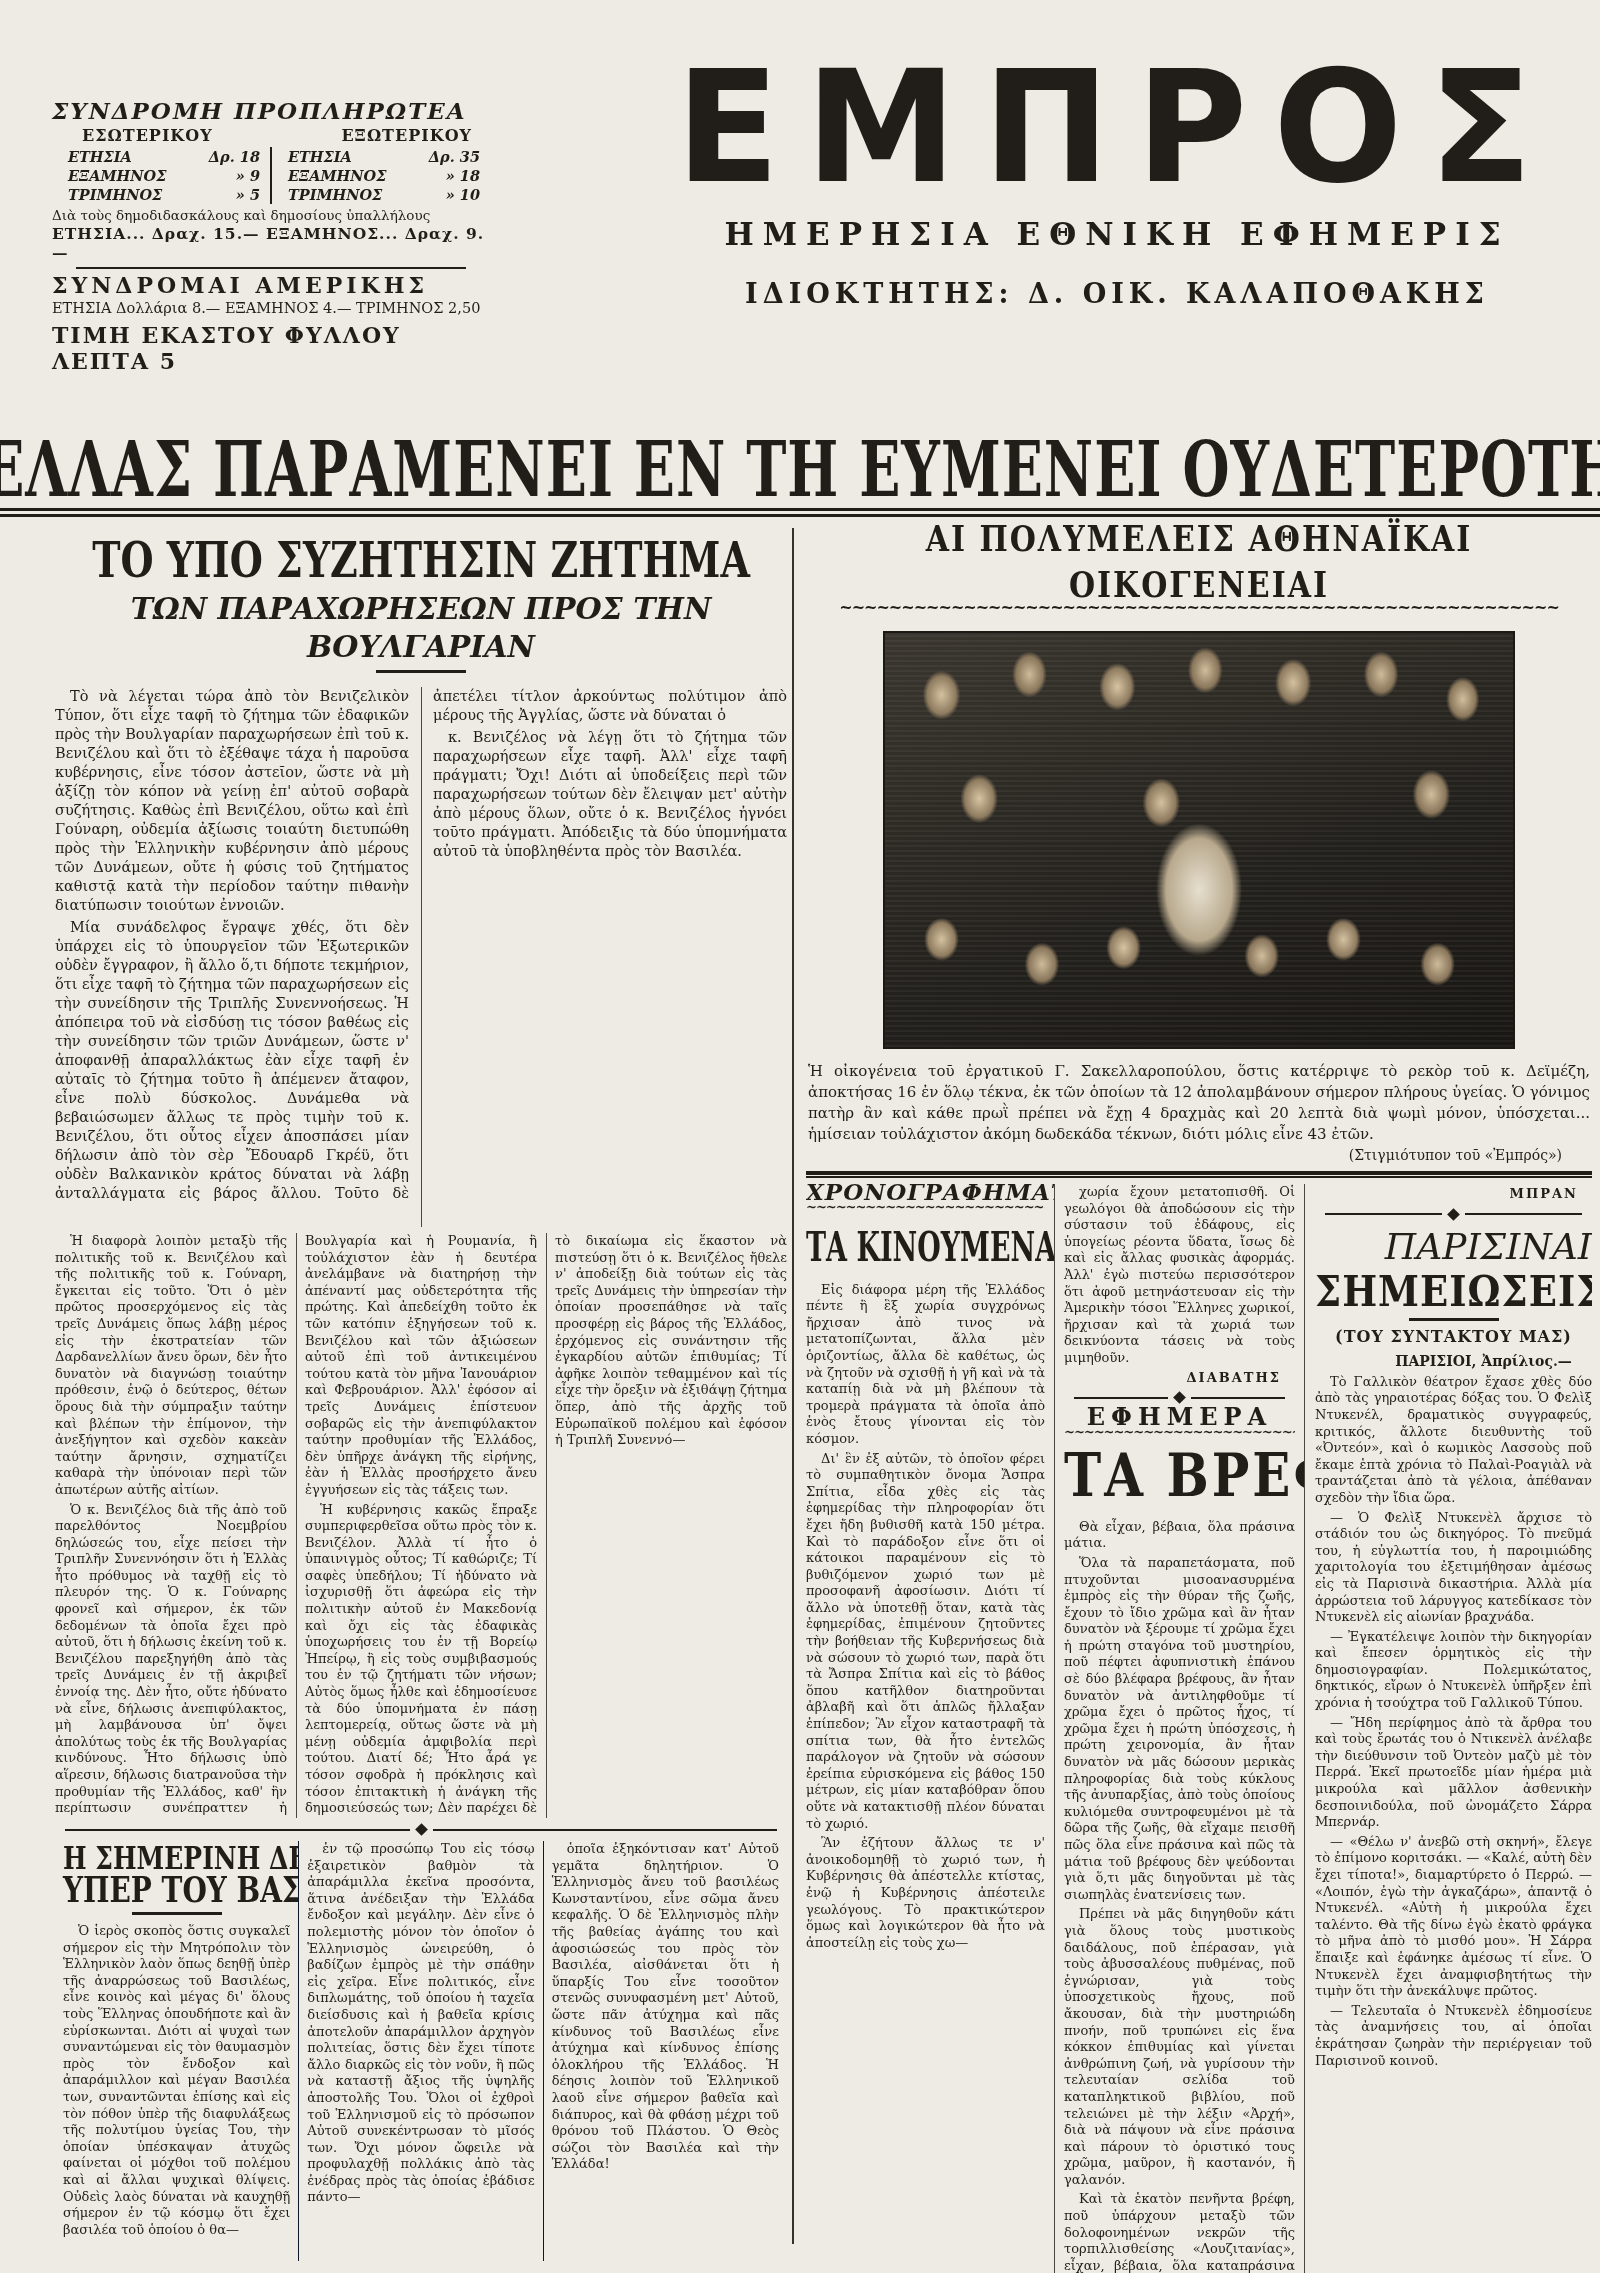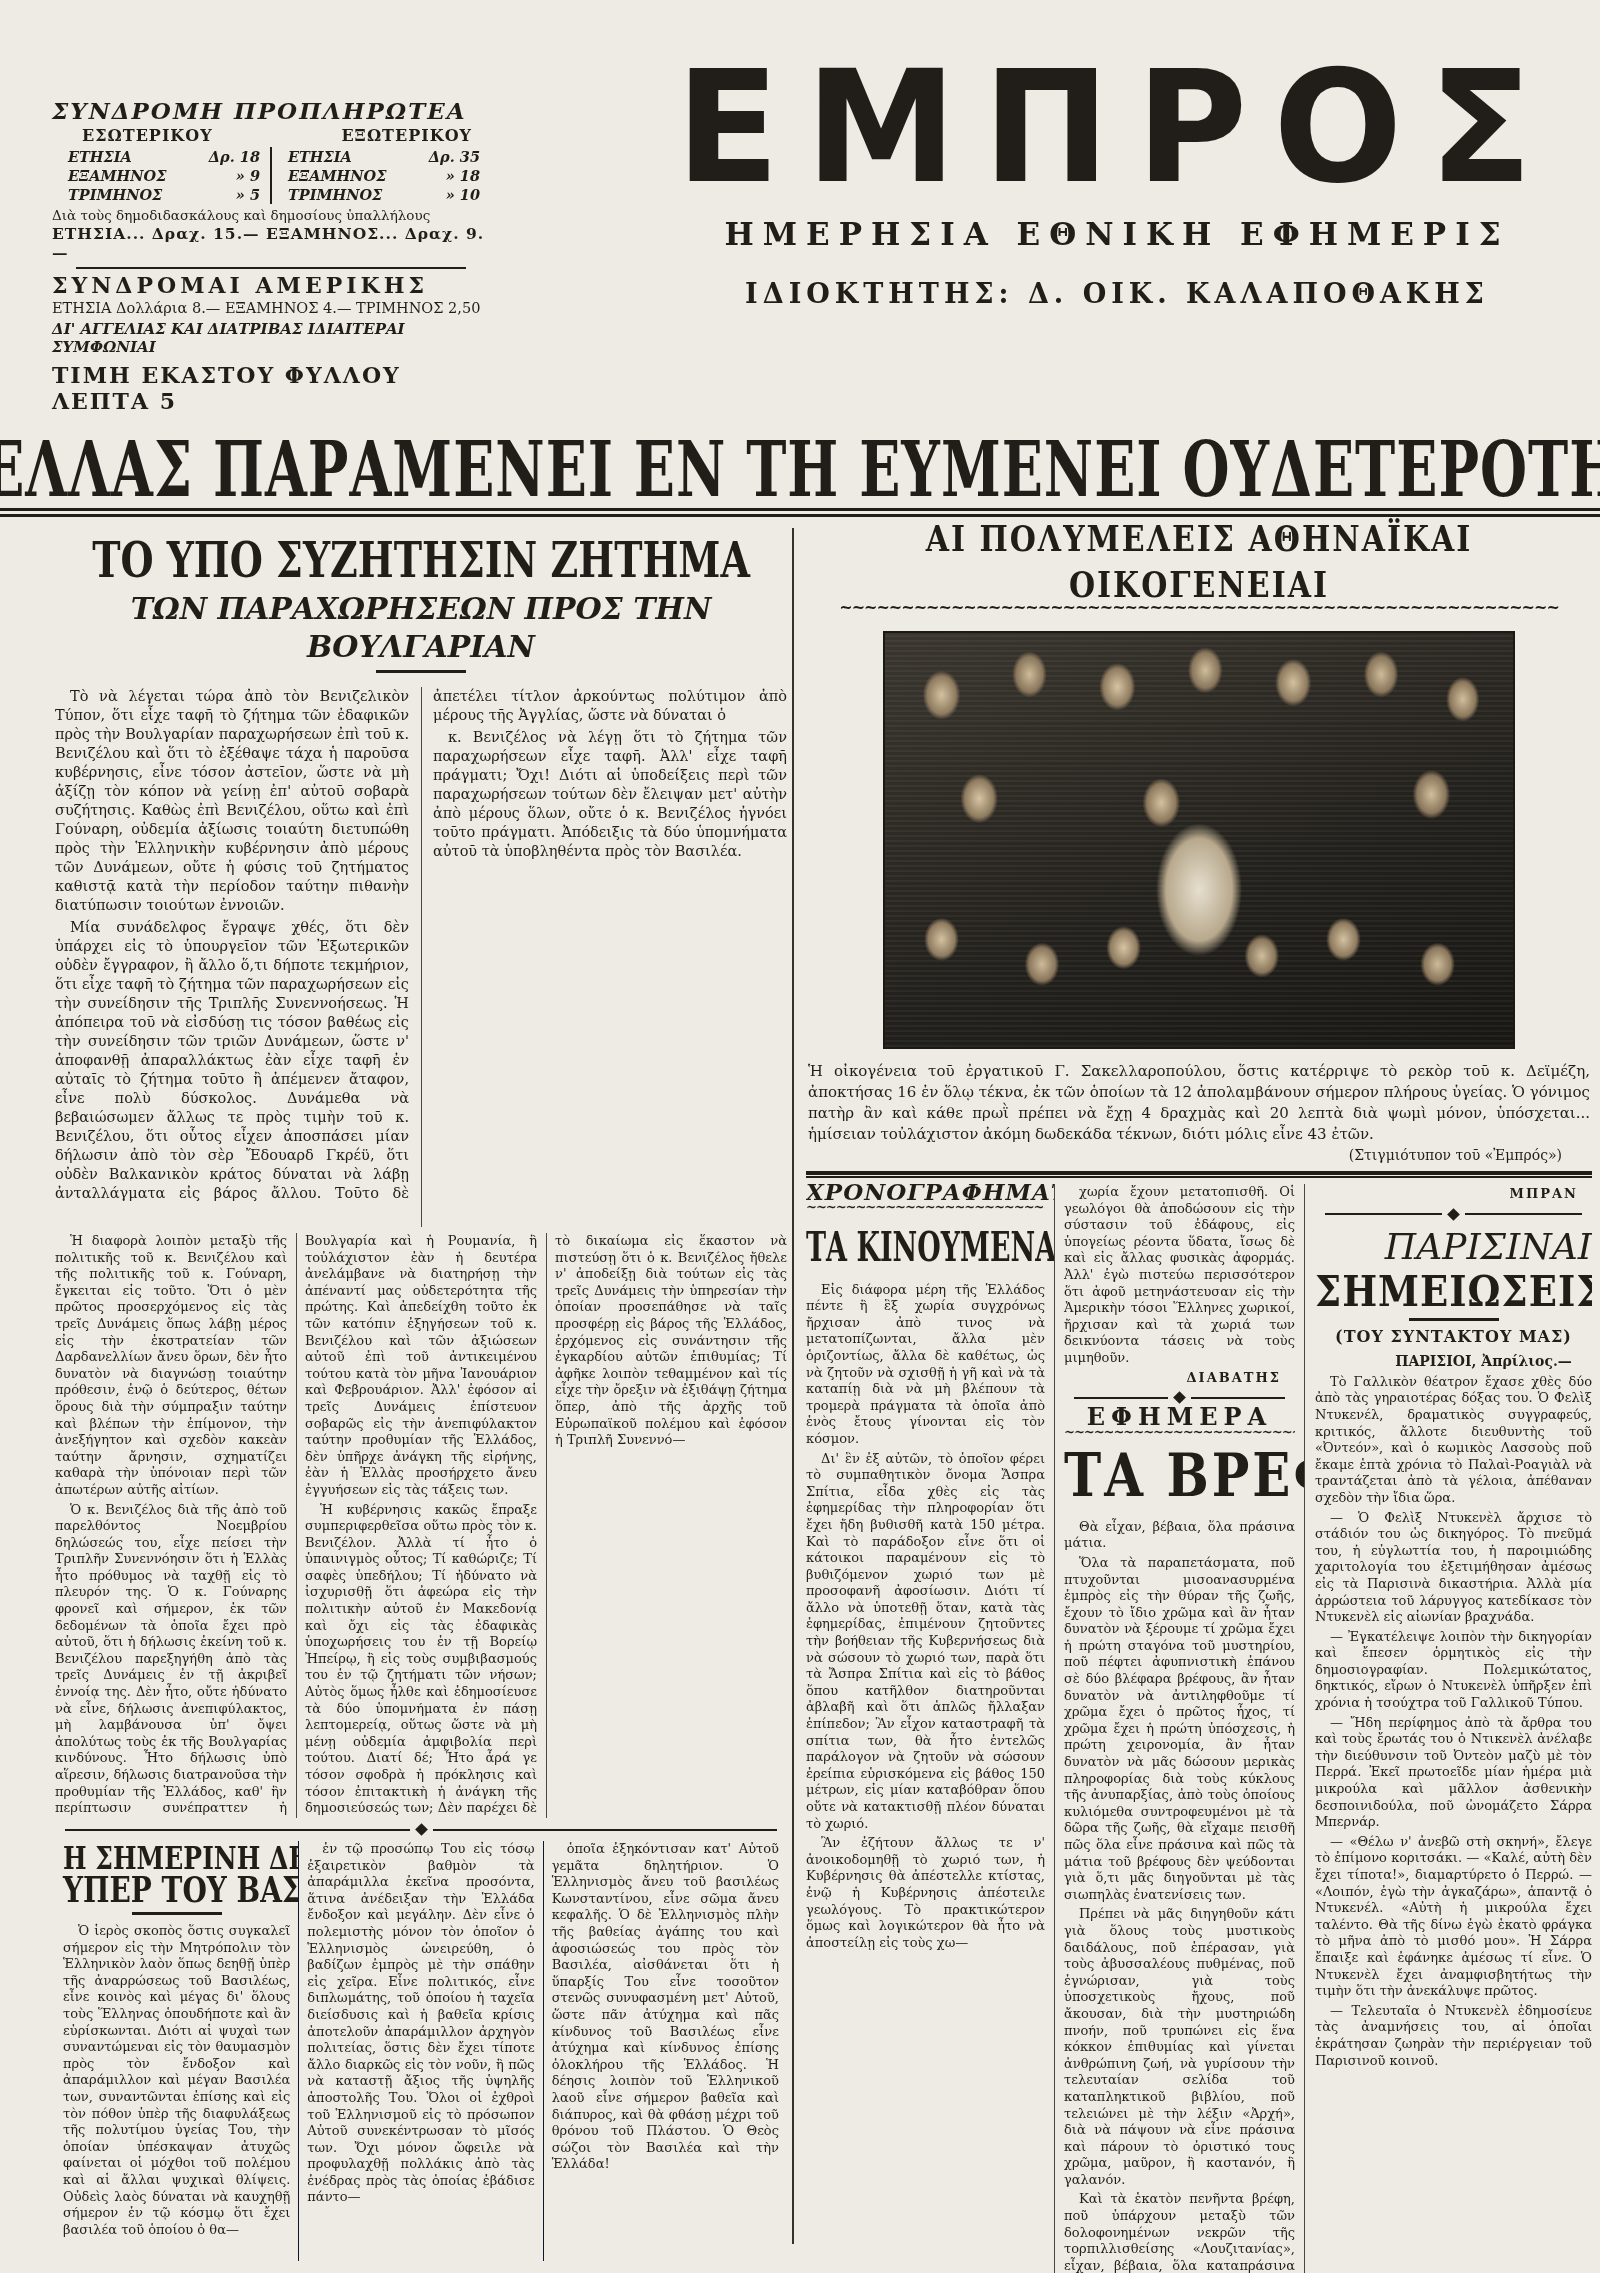--- a/index.html
+++ b/index.html
@@ -162,21 +162,20 @@
             <span data-name="rate-label">ΤΡΙΜΗΝΟΣ</span>
             <span data-name="rate-value">» 10</span>
           </div>
       </div>
     </div>
     <div class="sub-note" data-name="teachers-note">Διὰ τοὺς δημοδιδασκάλους καὶ δημοσίους ὑπαλλήλους</div>
     <div class="sub-rates" data-name="teachers-rates">ΕΤΗΣΙΑ... Δραχ. 15.— ΕΞΑΜΗΝΟΣ... Δραχ. 9.—</div>
     <div class="sub-sep" data-name="divider-rule"></div>
     <div class="sub-america" data-name="america-subscription-title">ΣΥΝΔΡΟΜΑΙ ΑΜΕΡΙΚΗΣ</div>
     <div class="sub-america-rates" data-name="america-rates">ΕΤΗΣΙΑ Δολλάρια 8.— ΕΞΑΜΗΝΟΣ 4.— ΤΡΙΜΗΝΟΣ 2,50</div>
-    <div class="sub-ads" data-name="ads-note">ΔΙ' ΑΓΓΕΛΙΑΣ ΚΑΙ ΔΙΑΤΡΙΒΑΣ ΙΔΙΑΙΤΕΡΑΙ ΣΥΜΦΩΝΙΑΙ</div>
     <div class="sub-price" data-name="copy-price">ΤΙΜΗ ΕΚΑΣΤΟΥ ΦΥΛΛΟΥ ΛΕΠΤΑ 5</div>
   </div>
 
   <div class="mastright" data-name="masthead">
     <div class="paper-title" data-name="newspaper-title">ΕΜΠΡΟΣ</div>
     <div class="paper-sub" data-name="newspaper-subtitle">ΗΜΕΡΗΣΙΑ ΕΘΝΙΚΗ ΕΦΗΜΕΡΙΣ</div>
     <div class="paper-owner" data-name="newspaper-owner">ΙΔΙΟΚΤΗΤΗΣ: Δ. ΟΙΚ. ΚΑΛΑΠΟΘΑΚΗΣ</div>
   </div>
 
 

